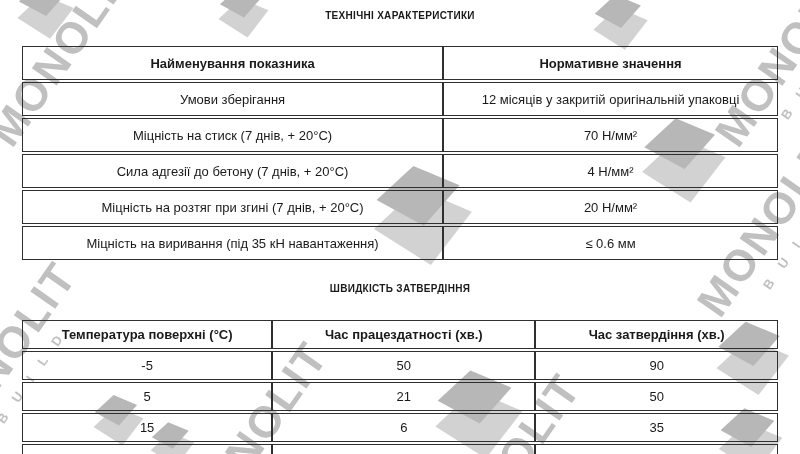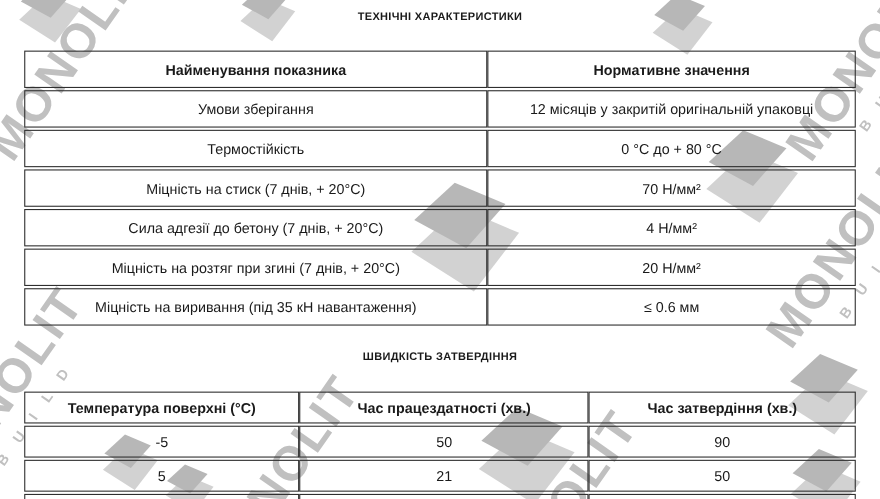--- a/index.html
+++ b/index.html
@@ -166,24 +166,20 @@
       <thead>
         <tr>
           <th>Найменування показника</th>
           <th>Нормативне значення</th>
         </tr>
       </thead>
       <tbody>
           <tr>
             <td>Умови зберігання</td>
             <td>12 місяців у закритій оригінальній упаковці</td>
-          </tr>
-          <tr>
-            <td>Термостійкість</td>
-            <td>0 °C до + 80 °C</td>
           </tr>
           <tr>
             <td>Міцність на стиск (7 днів, + 20°C)</td>
             <td>70 Н/мм²</td>
           </tr>
           <tr>
             <td>Сила адгезії до бетону (7 днів, + 20°C)</td>
             <td>4 Н/мм²</td>
           </tr>
           <tr>

